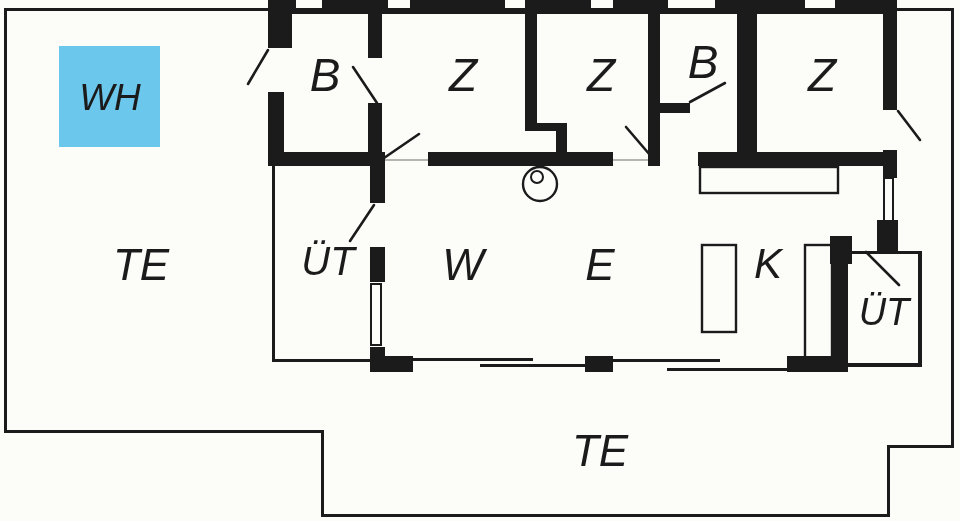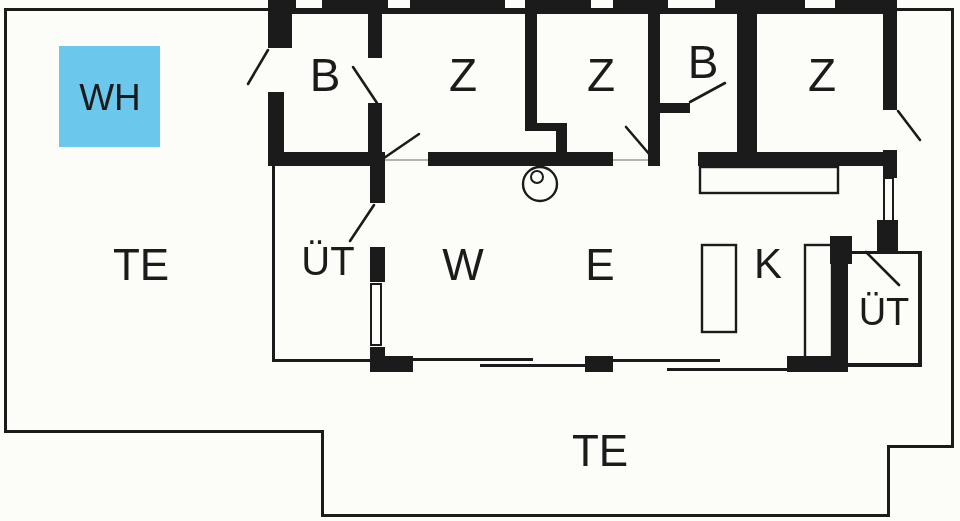--- a/index.html
+++ b/index.html
@@ -2,21 +2,21 @@
 <html style="--bg: #fcfcf9; --wall: #1b1b1b; --hl: #6cc7ec; --label: #1b1b1b;"><head>
 <meta charset="utf-8">
 <style>
   :root{
     --bg:#fcfcf9;
     --wall:#1b1b1b;
     --hl:#6cc7ec;
     --label:#1b1b1b;
   }
   html,body{margin:0;padding:0;background:var(--bg);}
-  .stage{position:relative;width:960px;height:521px;background:var(--bg);overflow:hidden;}
+  .stage{position:relative;width:960px;height:521px;background:var(--bg);overflow:hidden;font-style:italic;}
   svg{display:block;}
   .wall{fill:var(--wall);}
   .gap{fill:var(--bg);}
   .furn{fill:none;stroke:var(--wall);stroke-width:2.4;}
   .winbox{fill:var(--bg);stroke:var(--wall);stroke-width:2;}
   .swing{stroke:var(--wall);stroke-width:2.6;stroke-linecap:round;fill:none;}
   .threshold{fill:#b5b5af;}
   .lbl{font-family:"Liberation Sans",sans-serif;fill:var(--label);text-anchor:middle;}
   .hlbox{fill:var(--hl);}
 </style>

